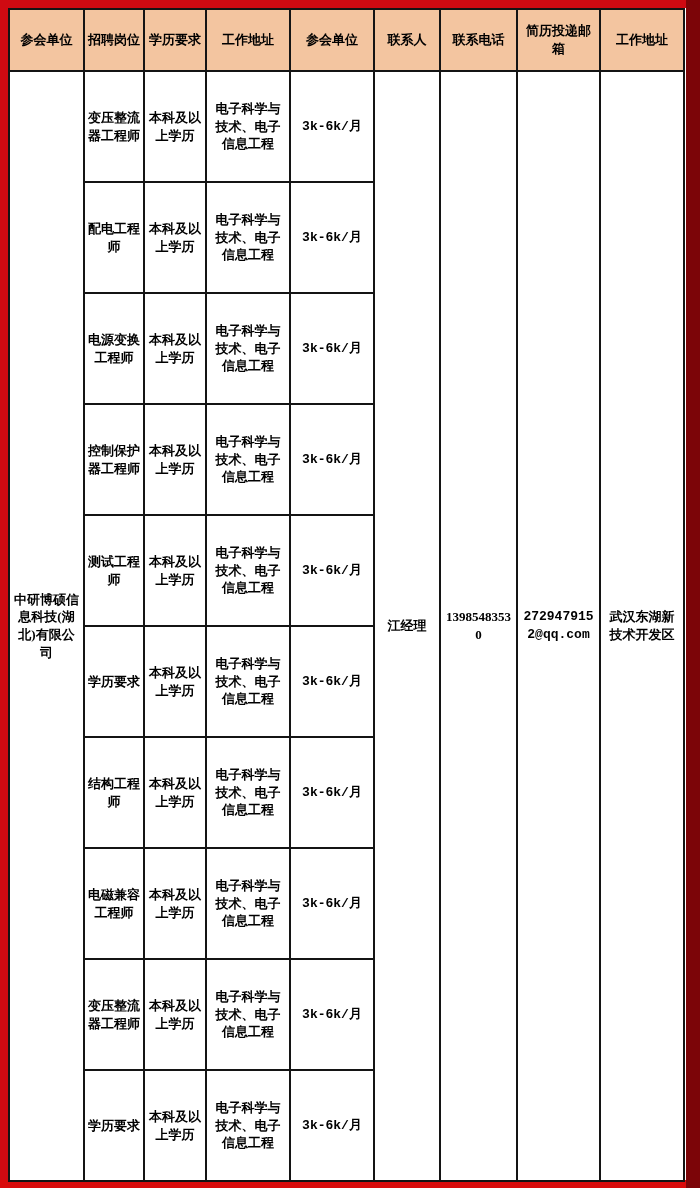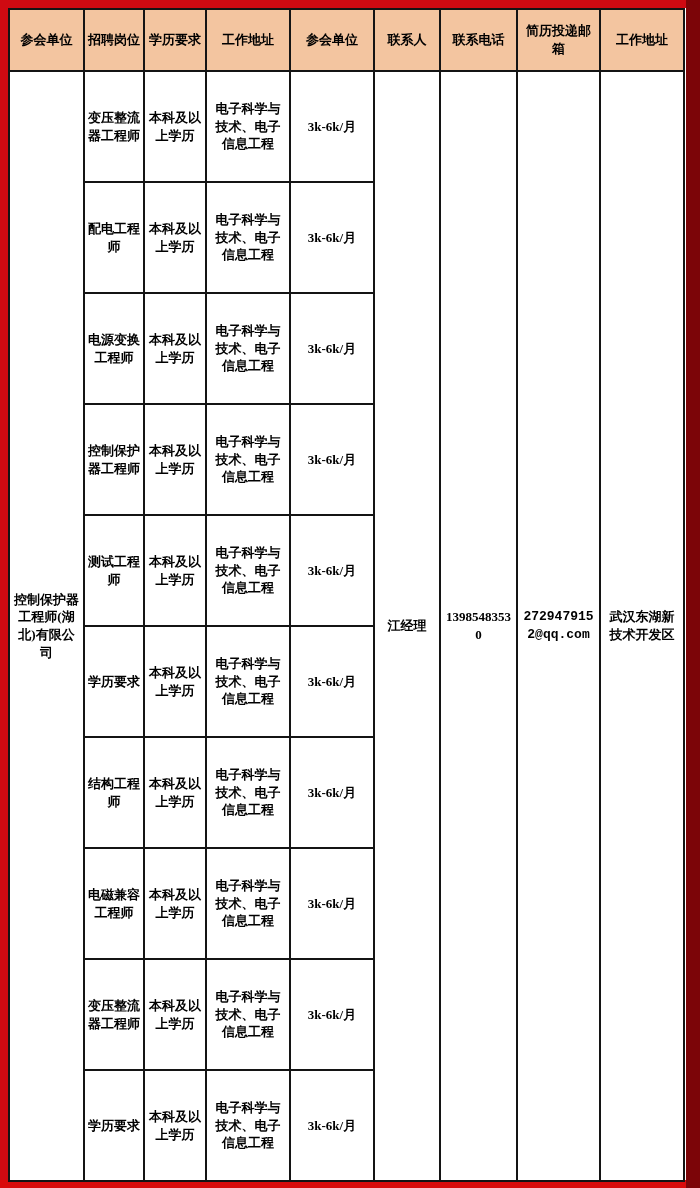--- a/index.html
+++ b/index.html
@@ -42,21 +42,21 @@
     word-break: break-word;
     overflow: hidden;
   }
   thead tr { height: 62px; }
   tbody tr { height: 111px; }
   th.hdr {
     background: #f3c5a0;
     font-size: 13px;
   }
   td.salary-cell {
-    font-family: Liberation Serif, serif;
+    font-family: Liberation Mono, monospace;
     font-weight: bold;
   }
   td.email-cell { word-break: break-all; font-family: Liberation Mono, monospace; }
   td.company-cell,
   td.contact-cell,
   td.phone-cell,
   td.email-cell,
   td.address-cell { background: #ffffff; }
 </style>
 </head>
@@ -88,21 +88,21 @@
         <th class="hdr">工作地址</th>
         <th class="hdr">参会单位</th>
         <th class="hdr">联系人</th>
         <th class="hdr">联系电话</th>
         <th class="hdr">简历投递邮箱</th>
         <th class="hdr">工作地址</th>
       </tr>
     </thead>
     <tbody id="job-tbody">
       <tr>
-        <td class="company-cell" rowspan="10">控制保护器工程师(湖北)有限公司</td>
+        <td class="company-cell" rowspan="10">中研博硕信息科技(湖北)有限公司</td>
         <td class="position-cell">变压整流器工程师</td>
         <td class="education-cell">本科及以上学历</td>
         <td class="major-cell">电子科学与技术、电子信息工程</td>
         <td class="salary-cell">3k-6k/月</td>
         <td class="contact-cell" rowspan="10">江经理</td>
         <td class="phone-cell" rowspan="10">13985483530</td>
         <td class="email-cell" rowspan="10">2729479152@qq.com</td>
         <td class="address-cell" rowspan="10">武汉东湖新技术开发区</td>
       </tr>
 

